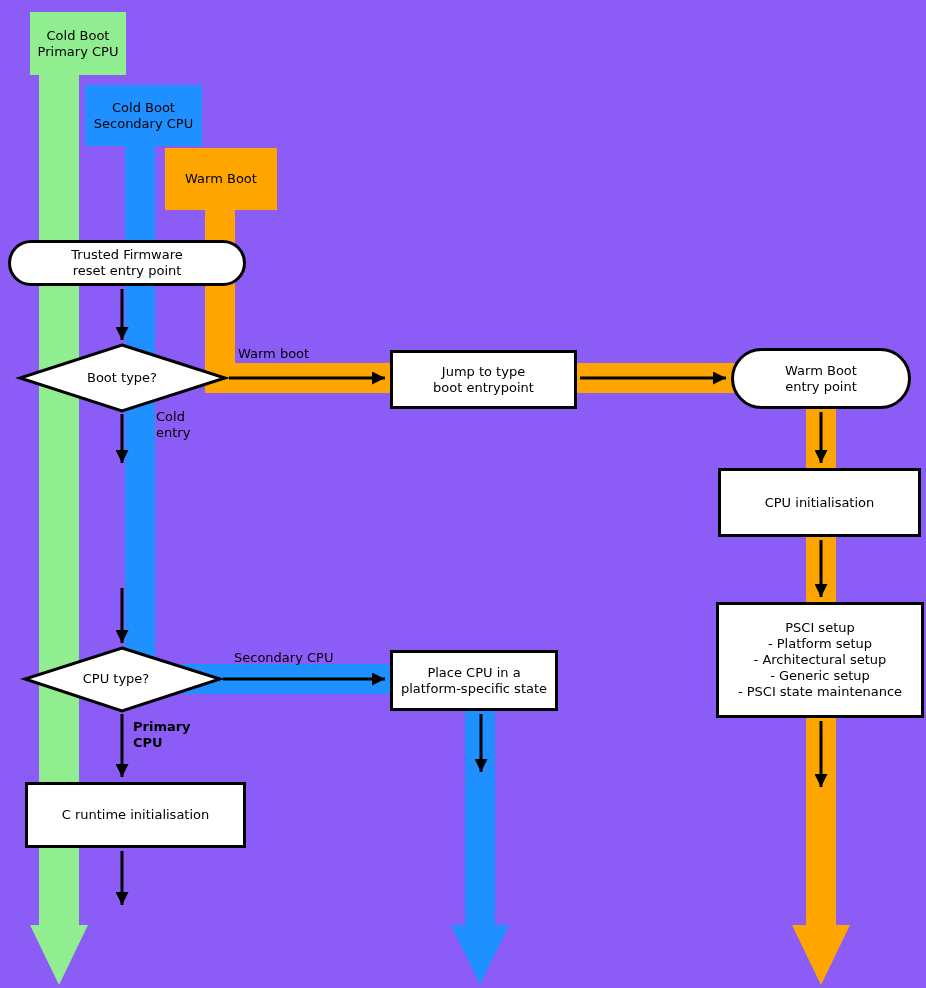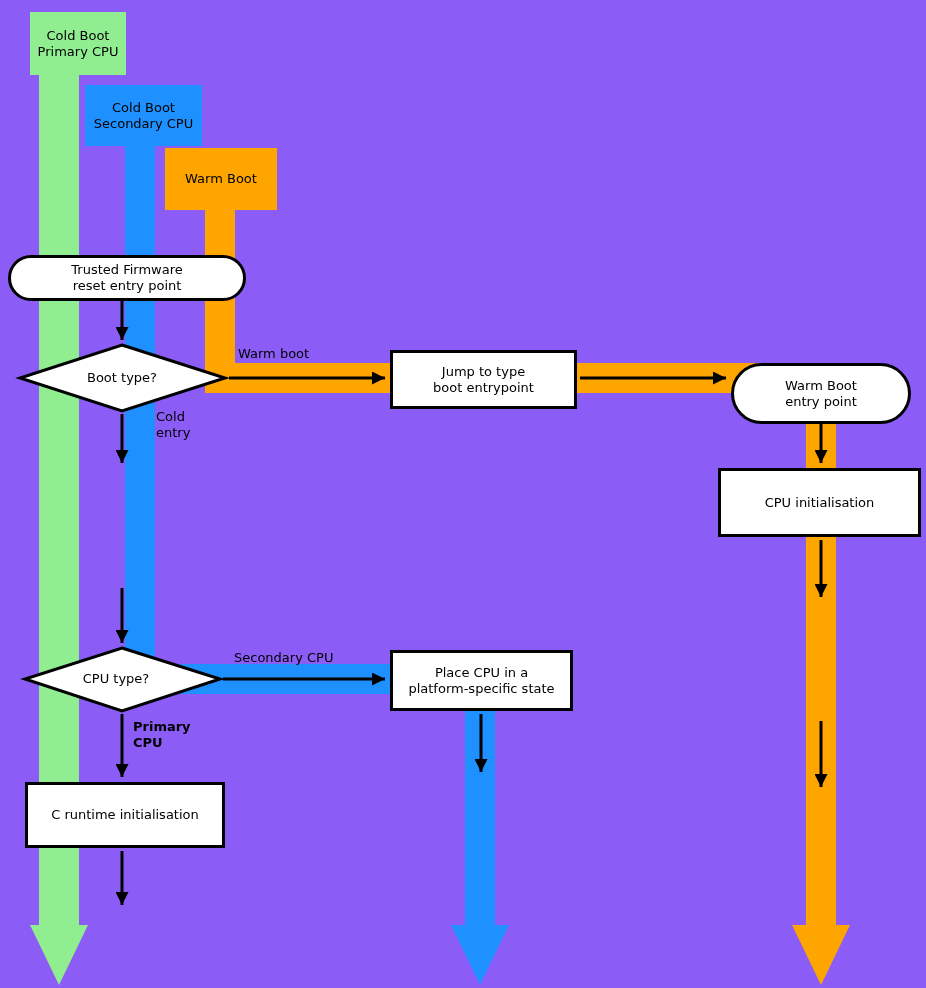--- a/index.html
+++ b/index.html
@@ -5,21 +5,21 @@
   * { margin:0; padding:0; box-sizing:border-box; }
   html,body { background:#ffffff; }
   body { font-family:"DejaVu Sans","Liberation Sans",sans-serif; color:#000; }
   .canvas { position:relative; width:926px; height:988px; background:#8b5cf6; overflow:hidden; }
   .layer { position:absolute; left:0; top:0; width:926px; height:988px; }
   .node {
     position:absolute; display:flex; align-items:center; justify-content:center;
     text-align:center; font-size:13px; line-height:16px; color:#000; white-space:pre-line;
   }
   .rect { background:#fff; border:3px solid #000; }
-  .stadium { background:#fff; border:3px solid #000;margin-top:15px; }
+  .stadium { background:#fff; border:3px solid #000; }
   .diamond-label { background:transparent; }
   .legend { color:#000; }
   .edge-label {
     position:absolute; font-size:13px; line-height:16px; color:#000; white-space:pre-line;
   }
 </style>
 </head>
 <body>
 
 <div class="canvas">
@@ -67,25 +67,30 @@
 
     <div class="node rect" style="left:390px; top:350px; width:187px; height:59px;">Jump to type
 boot entrypoint</div>
 
     <div class="node stadium" style="left:731px; top:348px; width:180px; height:61px; border-radius:31px;">Warm Boot
 entry point</div>
 
 
     <div class="node rect" style="left:718px; top:468px; width:203px; height:69px;text-align:right;">CPU initialisation</div>
 
+    <div class="node rect" style="left:716px; top:602px; width:208px; height:116px;">PSCI setup
+- Platform setup
+- Architectural setup
+- Generic setup
+- PSCI state maintenance</div>
 
-    <div class="node rect" style="left:390px; top:650px; width:183px; height:61px;">Place CPU in a
+    <div class="node rect" style="left:390px; top:650px; width:168px; height:61px;">Place CPU in a
 platform-specific state</div>
 
-    <div class="node rect" style="left:25px; top:782px; width:200px; height:66px;">C runtime initialisation</div>
+    <div class="node rect" style="left:25px; top:782px; width:221px; height:66px;">C runtime initialisation</div>
 
     <div class="node diamond-label" style="left:42px; top:369px; width:160px; height:18px;">Boot type?</div>
     <div class="node diamond-label" style="left:36px; top:670px; width:160px; height:18px;">CPU type?</div>
 
     <div class="edge-label" style="left:238px; top:346px;">Warm boot</div>
     <div class="edge-label" style="left:156px; top:409px;">Cold
 entry</div>
     <div class="edge-label" style="left:234px; top:650px;">Secondary CPU</div>
     <div class="edge-label" style="left:133px; top:719px;font-weight:bold;">Primary
 CPU</div>

